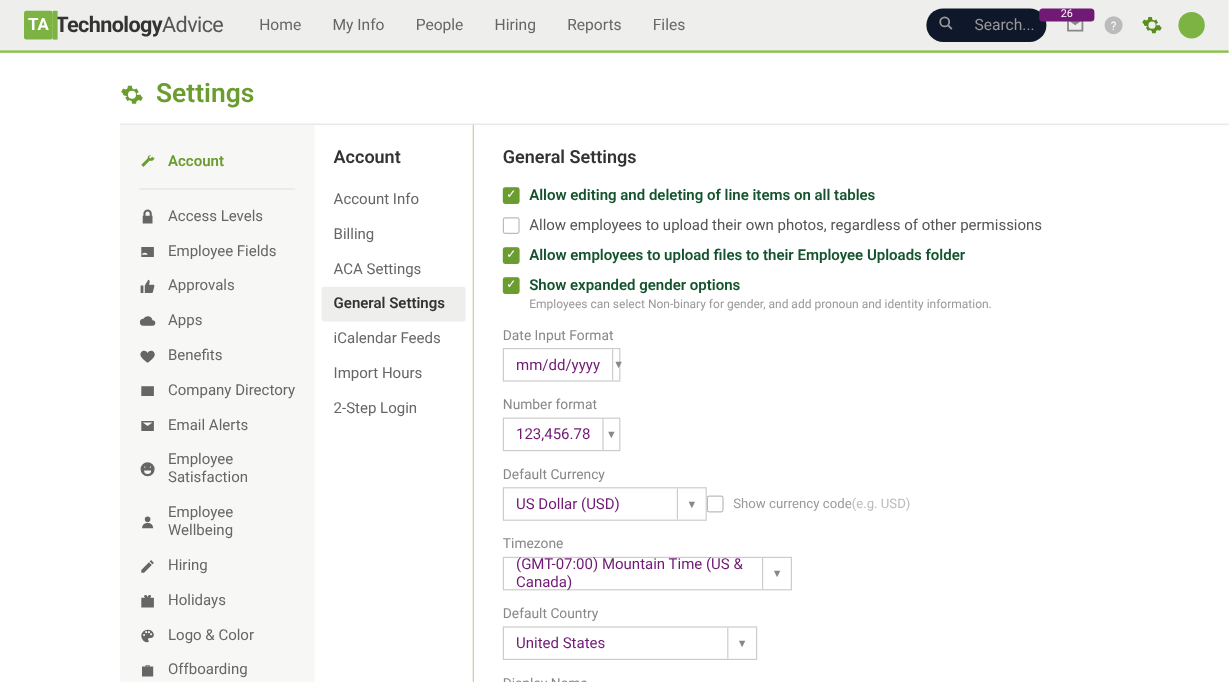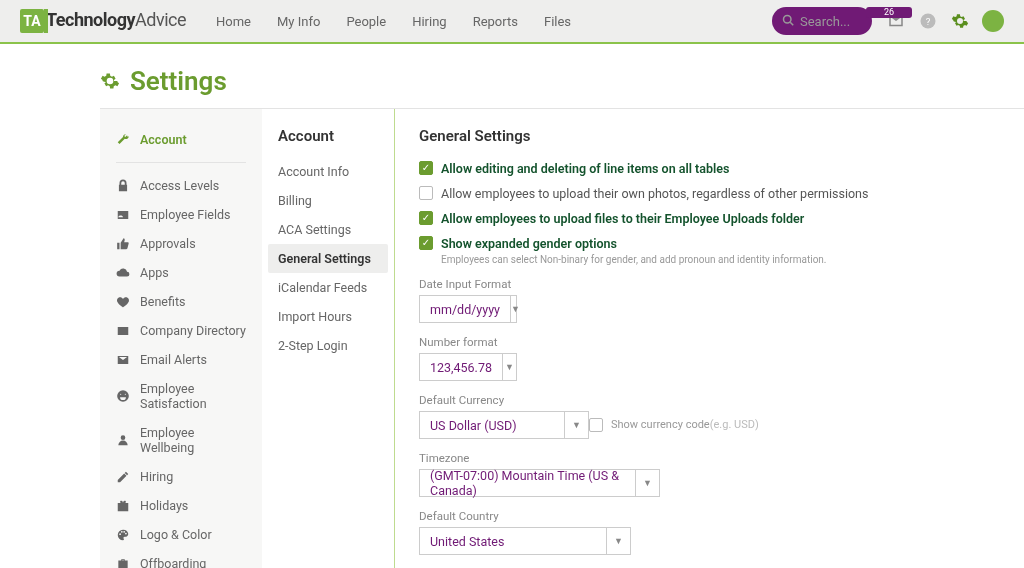--- a/index.html
+++ b/index.html
@@ -1,33 +1,33 @@
 <!DOCTYPE html>
 <html><head>
 <meta charset="utf-8">
 <style>
 * { margin:0; padding:0; box-sizing:border-box; font-family:-apple-system,BlinkMacSystemFont,"Segoe UI",Roboto,Arial,sans-serif; }
 body { background:#fff; color:#333; font-size:13px; }
 .topnav { height:44px; background:#eeeeed; display:flex; align-items:center; padding:0 20px; border-bottom:2px solid #8bc34a; }
-.logo { display:flex; gap:2px; margin-right:30px; }
+.logo { display:flex; align-items:center; gap:2px; margin-right:30px; }
 .logo-mark { width:24px; height:24px; background:#7cb342; color:#fff; display:inline-flex; align-items:center; justify-content:center; font-weight:bold; font-size:14px; border-radius:2px; position:relative; }
 .logo-mark::before { content:""; position:absolute; right:-4px; top:0; bottom:0; width:4px; background:#7cb342; }
 .logo-text { font-size:18px; color:#555; letter-spacing:-.5px; }
 .logo-text b { color:#333; font-weight:700; }
 .nav-links { display:flex; gap:26px; }
 .nav-link { color:#666; font-size:13px; cursor:pointer; }
 .nav-spacer { flex:1; }
-.search-box { background:#701a75; border-radius:16px; height:28px; width:100px; display:flex; align-items:center; padding:0 10px; color:#999; gap:6px; margin-right:14px; }
+.search-box { background:#0f172a; border-radius:16px; height:28px; width:100px; display:flex; align-items:center; padding:0 10px; color:#999; gap:18px; margin-right:14px; }
 .top-icons { display:flex; align-items:center; gap:12px; }
 .top-icon { width:20px; height:20px; color:#888; display:inline-flex; align-items:center; justify-content:center; cursor:pointer; position:relative; }
 .badge { position:absolute; top:-4px; right:-6px; background:#701a75; color:#fff; font-size:9px; padding:1px 18px; border-radius:3px; line-height:1; }
 .avatar { width:22px; height:22px; border-radius:50%; background:#7cb342; }
 .gear-green { color:#5a8e1e; }
 .page { padding:22px 0 0 100px; }
-.page-title { display:flex; align-items:center; gap:10px; color:#6b9c2f; font-size:26px; font-weight:600; margin-bottom:12px; }
+.page-title { display:flex; align-items:center; gap:10px; color:#6b9c2f; font-size:22px; font-weight:600; margin-bottom:12px; }
 .page-title svg { width:20px; height:20px; }
 .columns { display:flex; border-top:1px solid #e3e3e3; }
 .sidebar1 { width:162px; background:#f7f7f6; padding:16px 0; }
 .s1-item { display:flex; align-items:center; gap:10px; padding:7px 16px; color:#666; font-size:12.5px; cursor:pointer; }
 .s1-item.active { color:#6b9c2f; font-weight:600; }
 .s1-item svg { width:14px; height:14px; flex:0 0 14px; }
 .s1-sep { height:1px; background:#e3e3e3; margin:8px 16px; }
 .sidebar2 { width:132px; padding:18px 6px; }
 .s2-title { font-size:15px; font-weight:600; color:#333; margin:0 10px 12px; }
 .s2-item { padding:7px 10px; color:#666; font-size:12.5px; cursor:pointer; border-radius:2px; }

